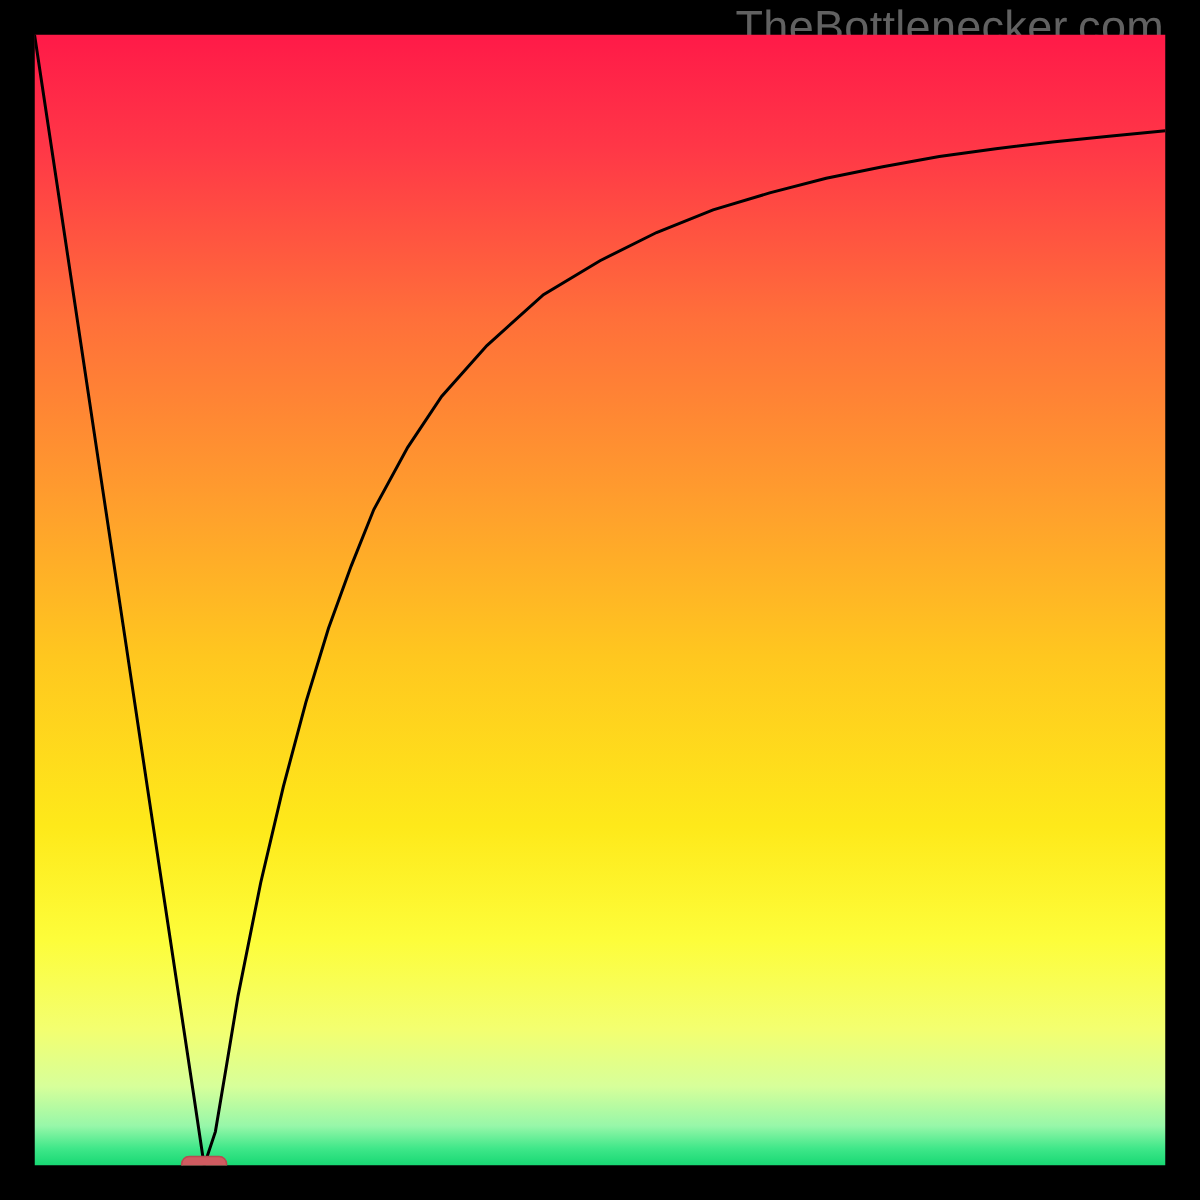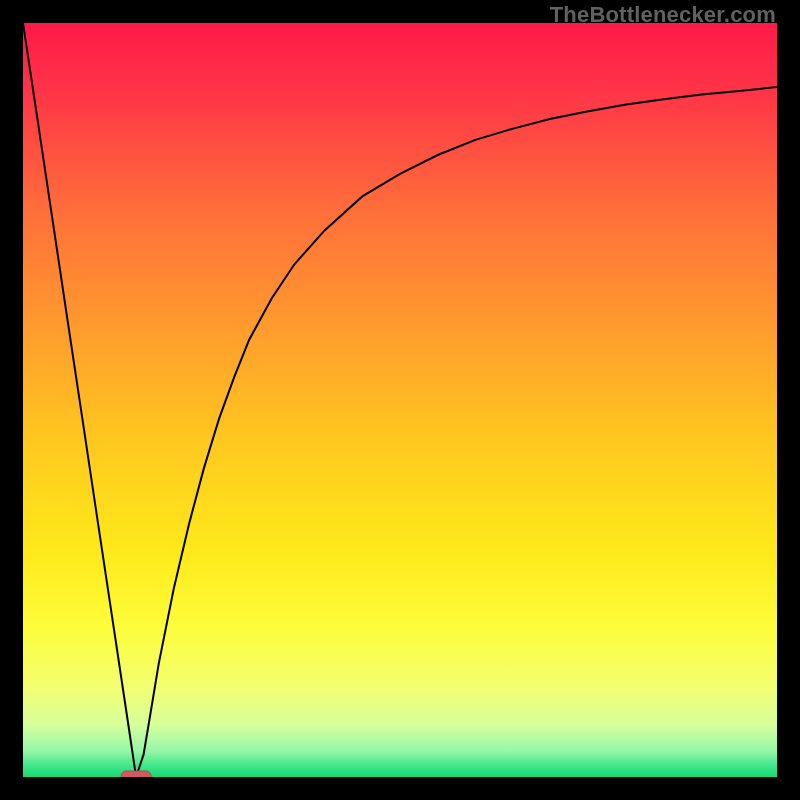--- a/index.html
+++ b/index.html
@@ -22,22 +22,22 @@
     left: 23px;
     top: 23px;
     width: 754px;
     height: 754px;
   }
   .watermark {
     position: absolute;
     top: 2px;
     right: 24px;
     color: #616161;
-    font-size: 22px;
-    font-weight: 700;
+    font-size: 30px;
+    font-weight: 400;
     letter-spacing: 0.2px;
   }
   svg { display: block; }
 </style>
 </head>
 <body>
 
 <div class="frame">
   <div class="watermark">TheBottlenecker.com</div>
   <div class="plot">

